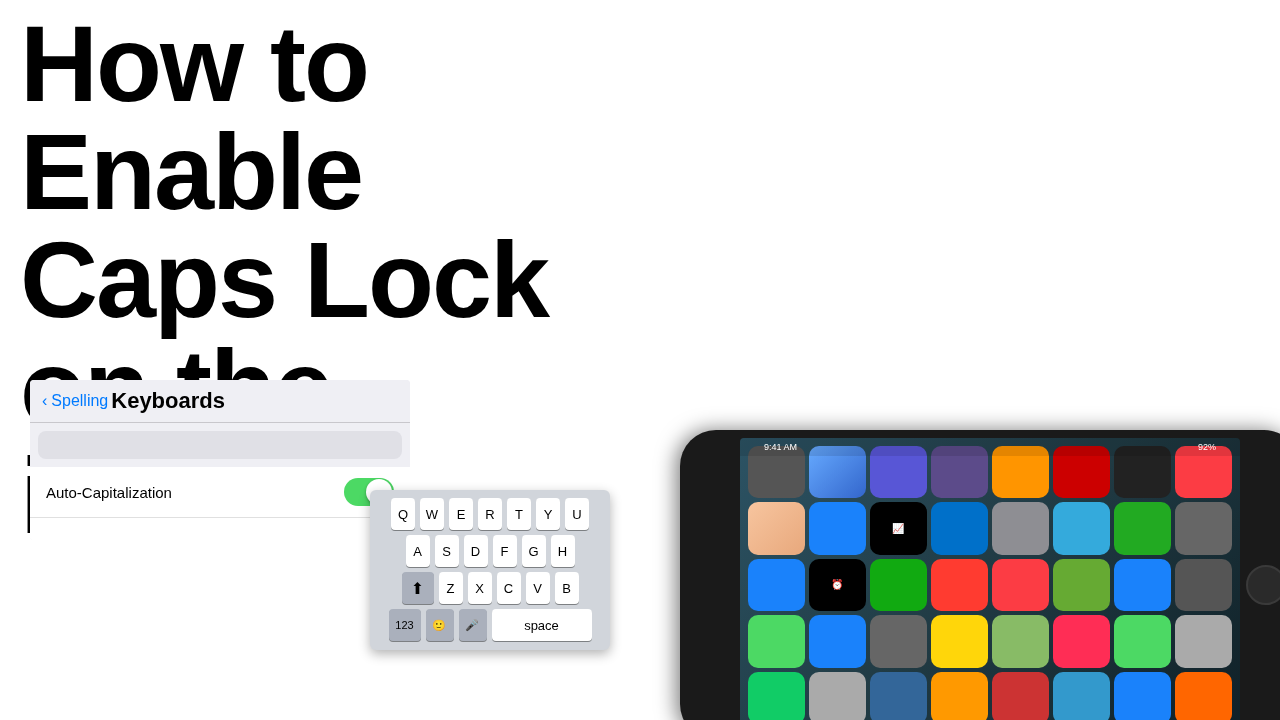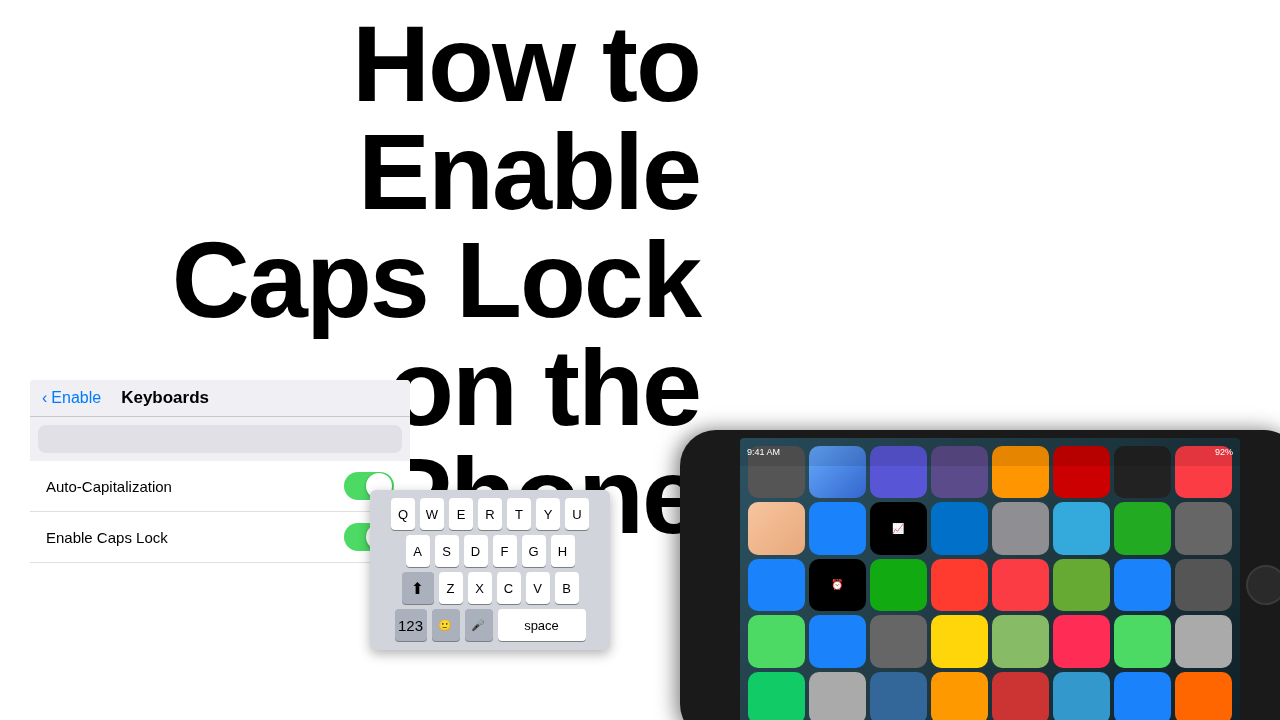--- a/index.html
+++ b/index.html
@@ -17,21 +17,20 @@
     .main-title {
       position: absolute;
       top: 10px;
       left: 20px;
       width: 680px;
       font-size: 108px;
       font-weight: 900;
       line-height: 1.0;
       color: #000000;
       letter-spacing: -2px;
-      text-align: right;
     }
 
     
     .settings-panel {
       position: absolute;
       top: 380px;
       left: 30px;
       width: 380px;
       background: #efeff4;
       border-radius: 4px;
@@ -49,24 +48,24 @@
     .nav-back {
       color: #007aff;
       font-size: 16px;
       display: flex;
       align-items: center;
       gap: 4px;
       font-weight: 400;
     }
 
     .nav-title {
-      font-size: 17px;
+      font-size: 22px;
       font-weight: 600;
       color: #000;
-      margin-left: 20px;
+      margin-left: 3px;
     }
 
     .settings-search {
       background: #e0e0e6;
       margin: 8px;
       border-radius: 8px;
       height: 28px;
     }
 
     .settings-list {
@@ -153,27 +152,27 @@
       color: #000;
       font-size: 11px;
     }
 
     .key-shift {
       width: 32px;
       font-size: 16px;
     }
 
     .key-space {
-      width: 88px;
+      width: 100px;
       font-size: 13px;
     }
 
     .key-123 {
       width: 32px;
-      font-size: 15px;
+      font-size: 11px;
     }
 
     .key-emoji {
       width: 28px;
     }
 
     .key-mic {
       width: 28px;
     }
 
@@ -250,56 +249,52 @@
     .app-phone { background: #4cd964; }
     .app-health { background: #ff2d55; }
     .app-notes { background: #ffd60a; }
 
     
     .status-bar {
       position: absolute;
       top: 0;
       left: 0;
       right: 0;
-      height: 28px;
+      height: 18px;
       display: flex;
       align-items: center;
       justify-content: space-between;
-      padding: 2px 7px;
+      padding: 2px 24px;
       font-size: 9px;
       color: #fff;
       z-index: 10;
       background: rgba(0,0,0,0.1);
     }
   </style>
 </head>
 <body>
 
 <div class="main-title">
   <span>How to Enable</span><br>
   <span>Caps Lock on the</span><br>
   <span>iPhone</span>
 </div>
 
 <div class="settings-panel">
   <div class="settings-nav">
     <div class="nav-back">
       <span>‹</span>
-      <span>Enable</span>
+      <span>Spelling</span>
     </div>
     <div class="nav-title">Keyboards</div>
   </div>
   <div class="settings-search"></div>
   <div class="settings-list">
     <div class="settings-row">
       <span class="settings-label">Auto-Capitalization</span>
-      <div class="toggle"></div>
-    </div>
-    <div class="settings-row">
-      <span class="settings-label">Enable Caps Lock</span>
       <div class="toggle"></div>
     </div>
     <div class="settings-row">
       
       
     </div>
   </div>
 </div>
 
 <div class="keyboard-panel">

